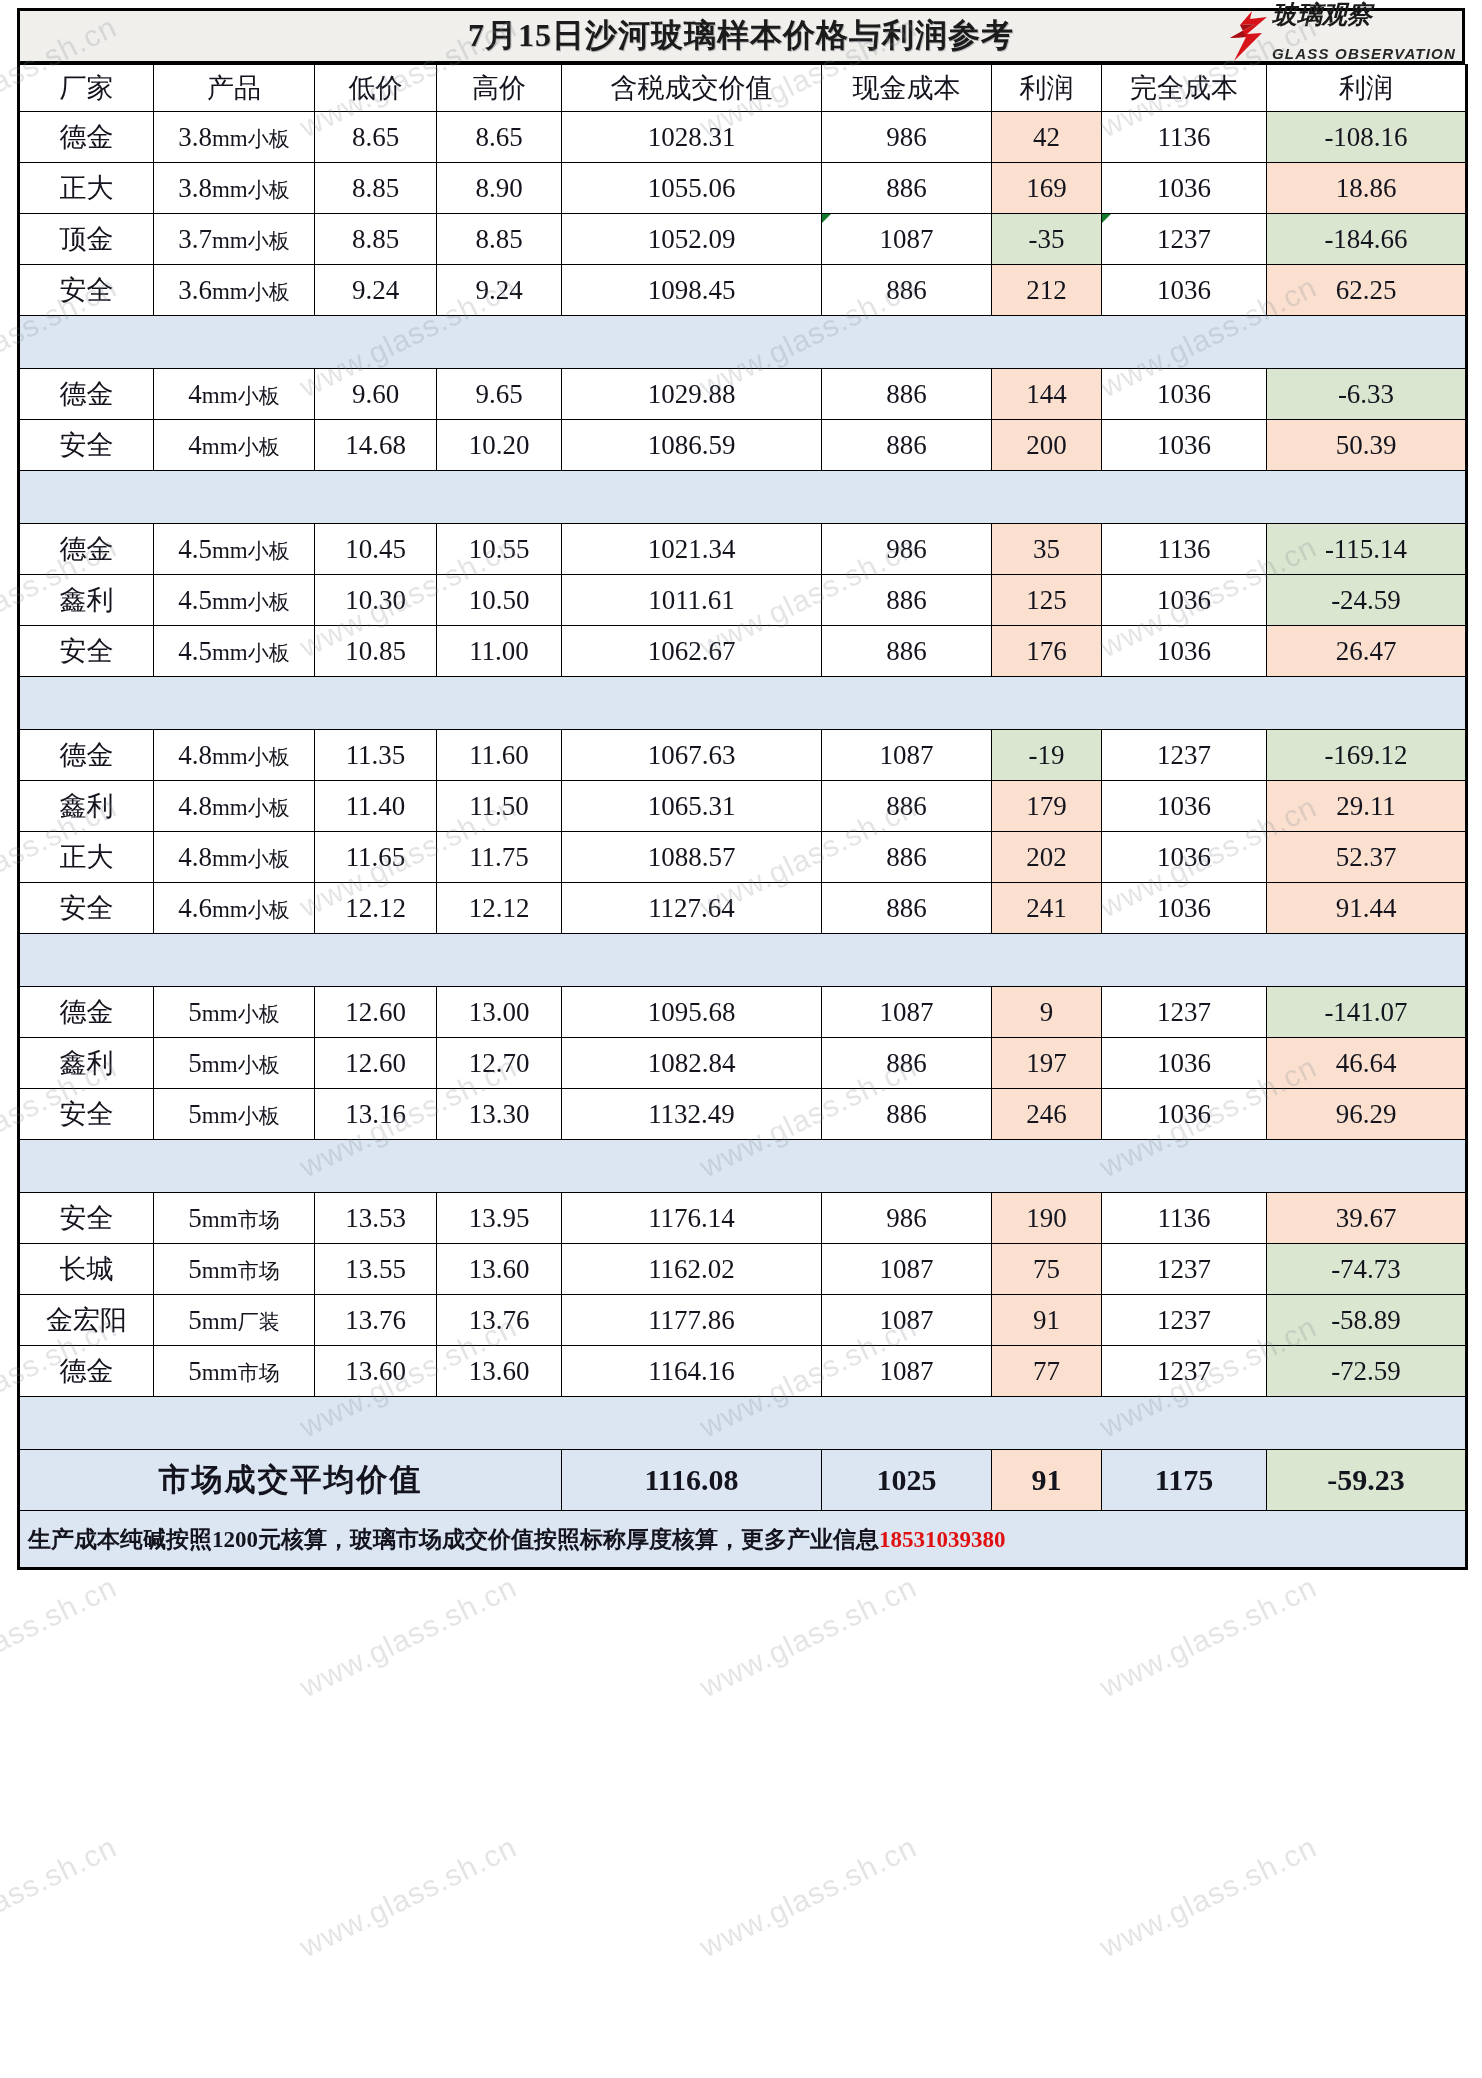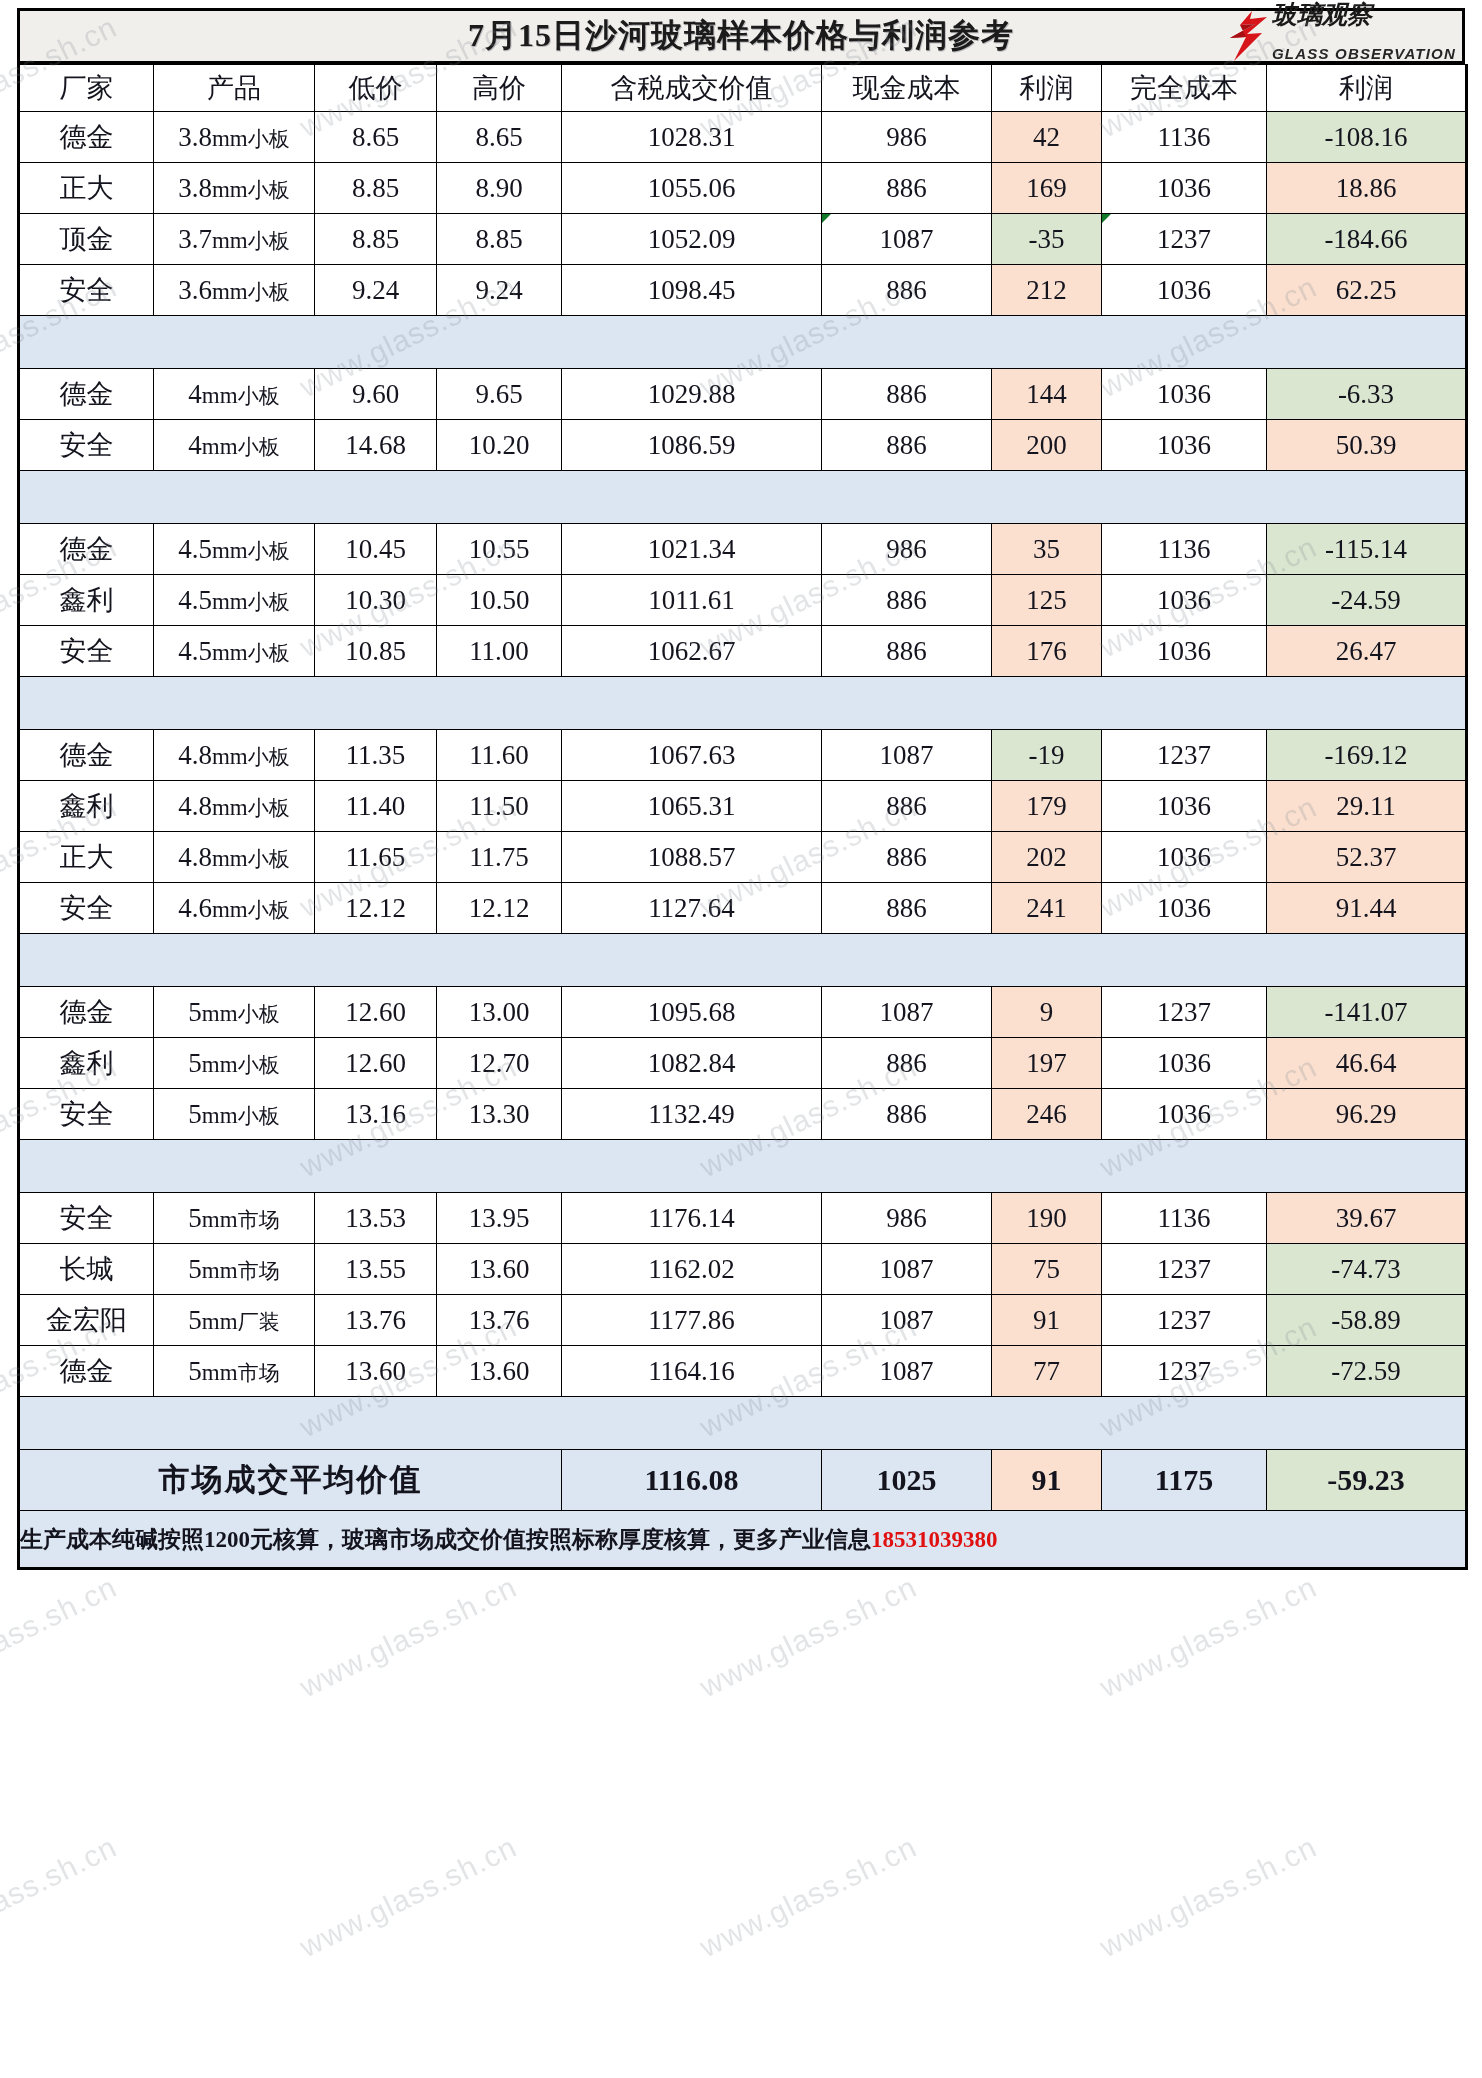--- a/index.html
+++ b/index.html
@@ -166,21 +166,21 @@
   tr.summary td.c-pos { background: #fbe0d0 !important; }
   tr.summary td.c-neg { background: #dbe6d0 !important; }
 
   
   tr.footnote td {
     background: #dce6f2;
     height: 56px;
     text-align: left;
     font-size: 23px;
     font-weight: 700;
-    padding-left: 0;
+    padding-left: 8px;
     letter-spacing: 0px;
   }
   .phone { color: #e01010; }
 </style>
 </head>
 <body>
 
 <div class="watermark-layer">
     <div class="wm" style="left: -110px; top: 60px;">www.glass.sh.cn</div>
     <div class="wm" style="left: 290px; top: 60px;">www.glass.sh.cn</div>

